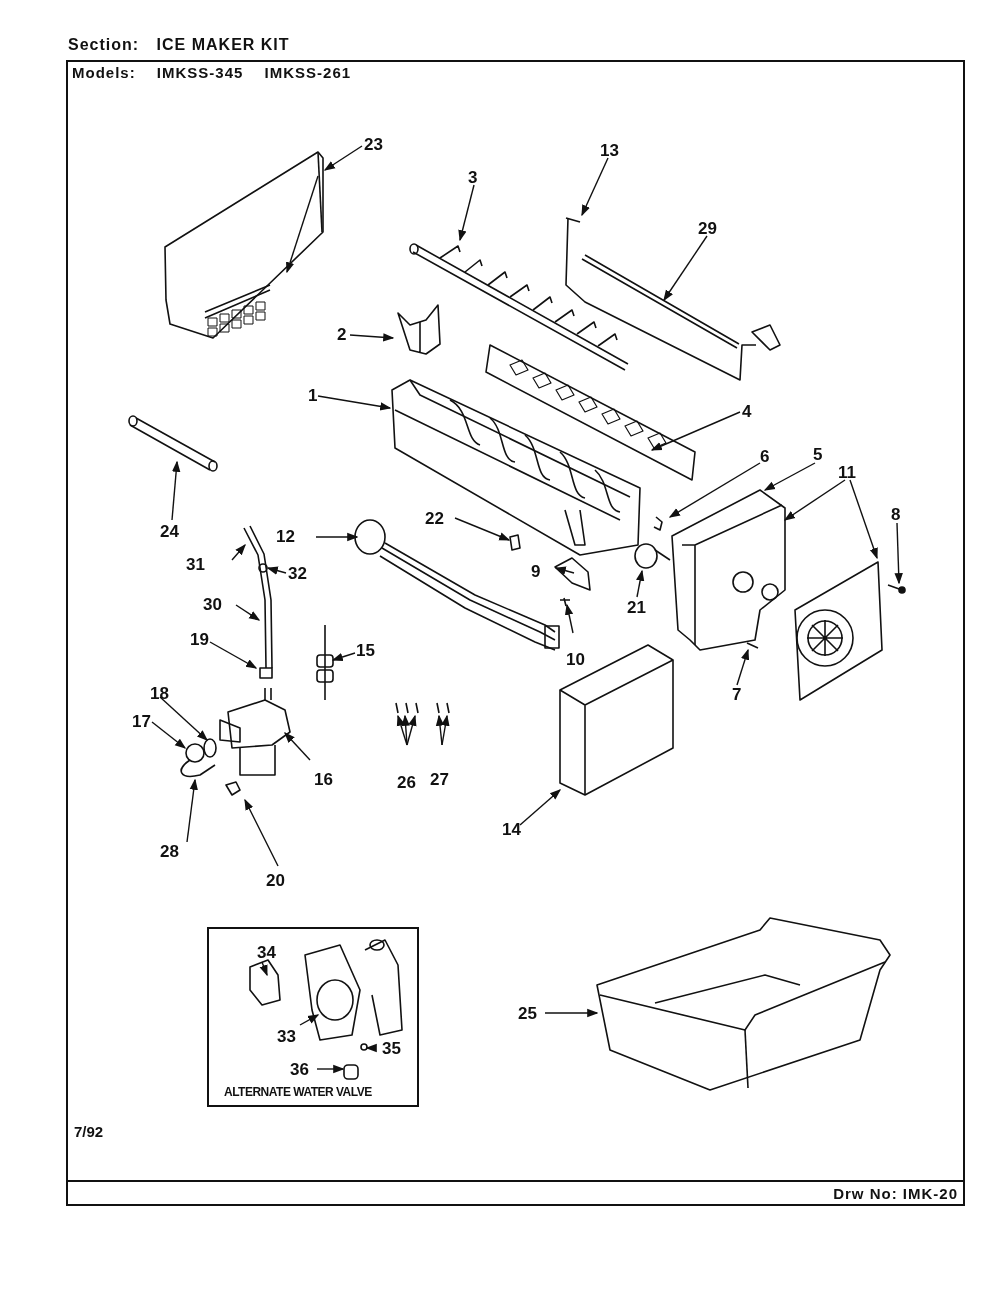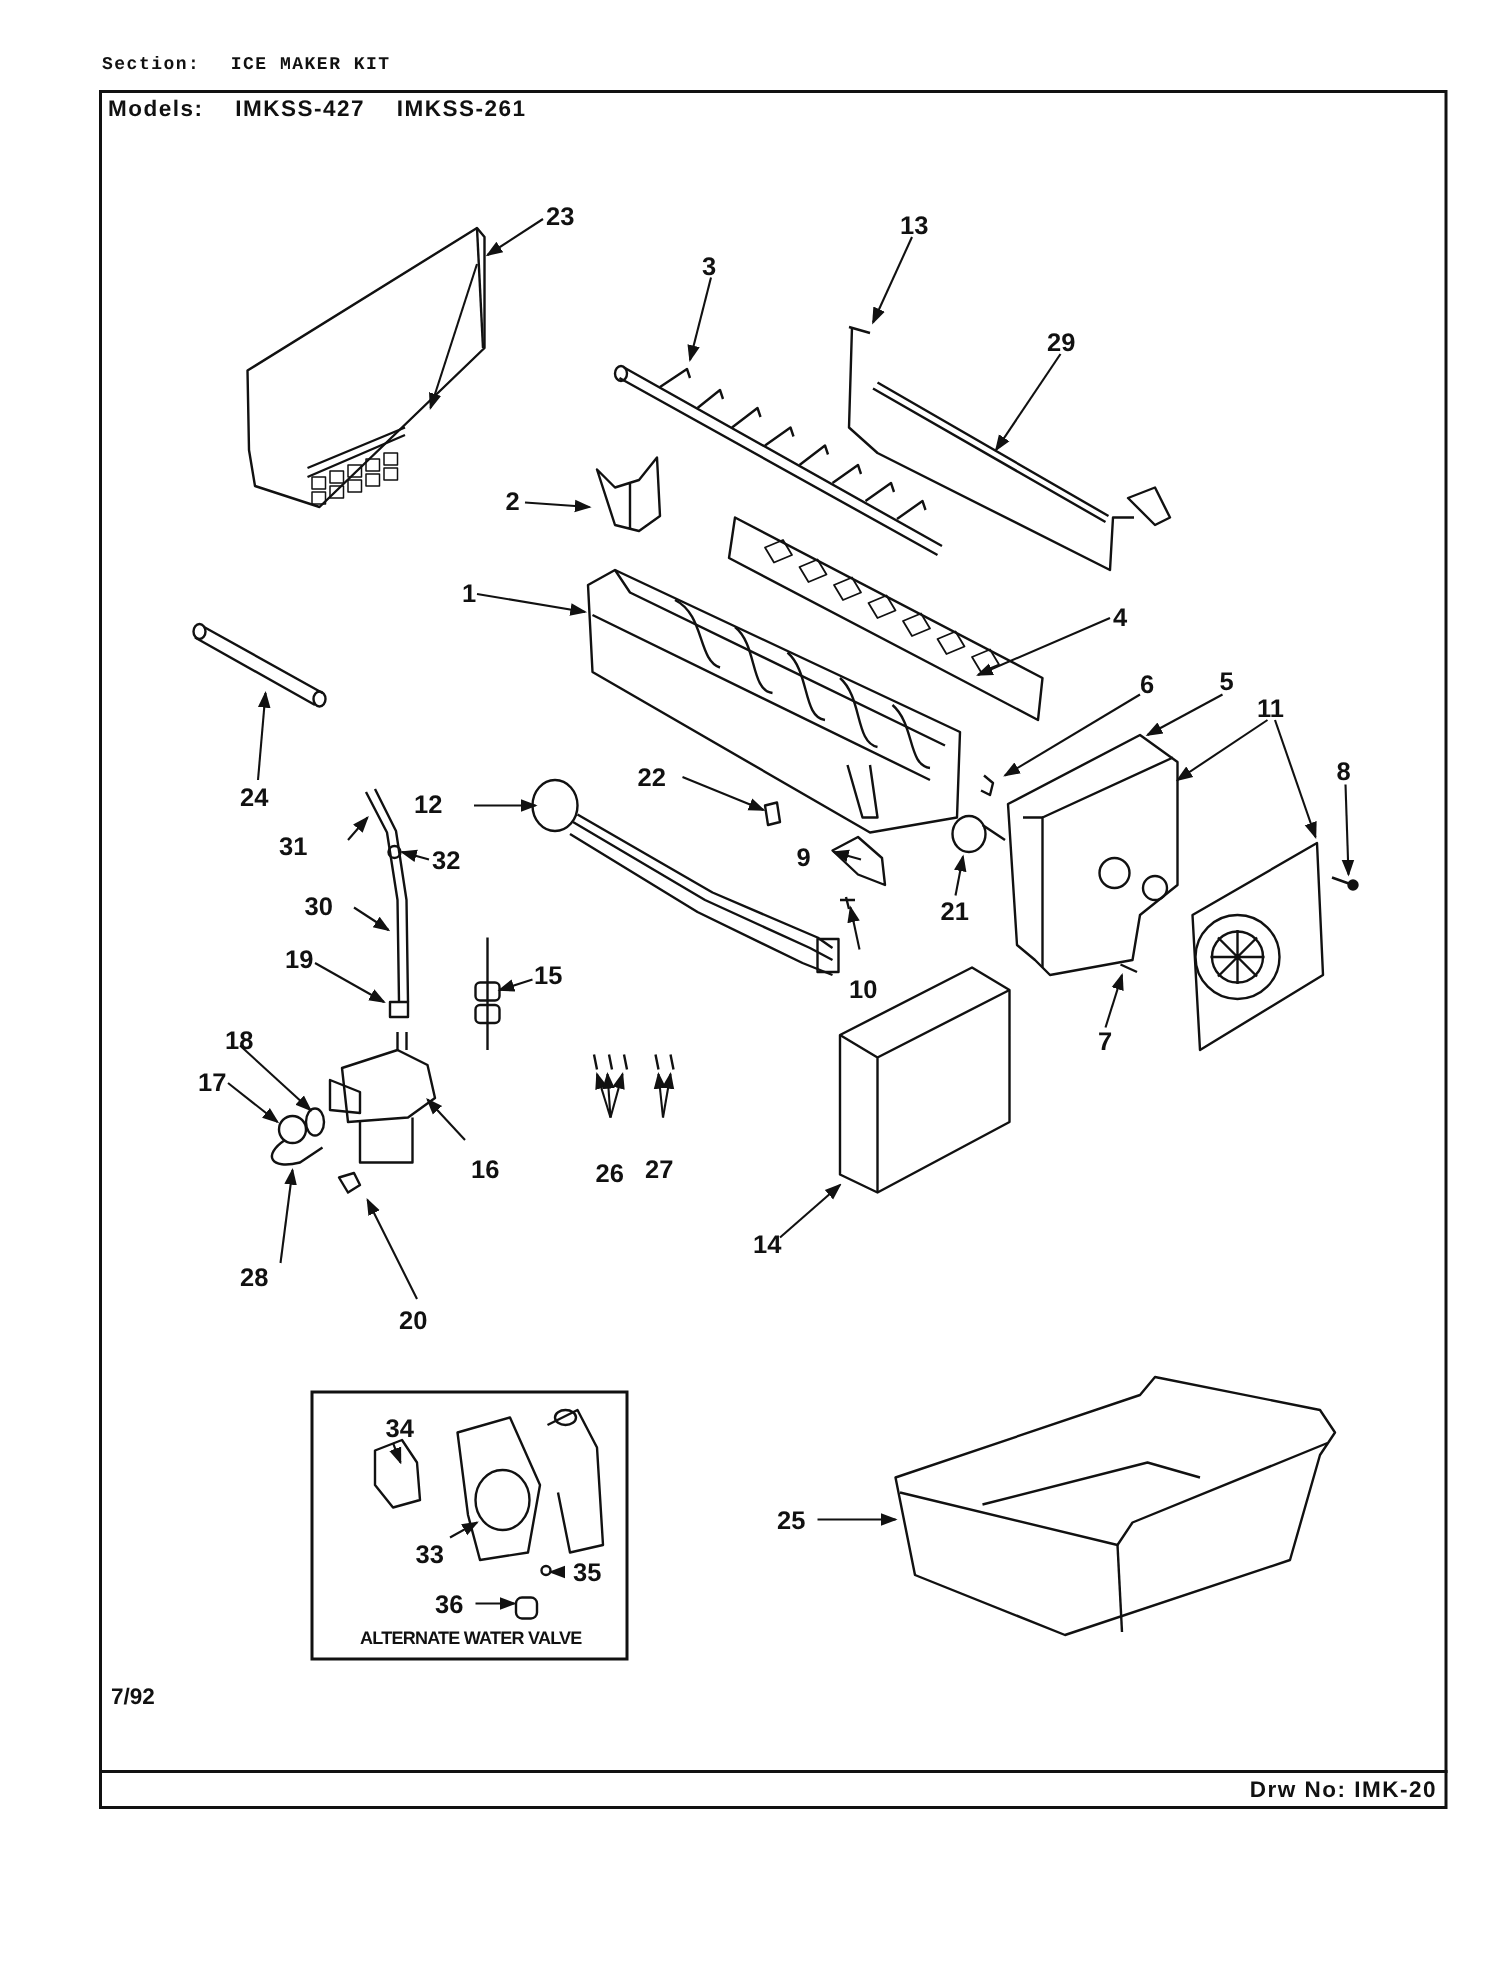--- a/index.html
+++ b/index.html
@@ -1,42 +1,42 @@
 <!DOCTYPE html>
 <html><head>
 <meta charset="utf-8">
 <style>
   html,body{margin:0;padding:0;background:#fff;}
   body{width:1000px;height:1309px;position:relative;overflow:hidden;font-family:"Liberation Sans",sans-serif;color:#111;}
-  .hdr{position:absolute;left:68px;top:36px;font-weight:bold;font-size:12px;letter-spacing:1px;font-family:Liberation Mono, monospace;}
+  .hdr{position:absolute;left:68px;top:36px;font-weight:bold;font-size:16px;letter-spacing:1px;}
   .hdr .lbl{margin-right:12px;}
   .frame{position:absolute;left:66px;top:60px;width:899px;height:1146px;border:2px solid #111;box-sizing:border-box;}
   .models{position:absolute;left:72px;top:64px;font-weight:bold;font-size:15px;letter-spacing:1px;}
   .models span{margin-right:16px;margin-top:11px;}
   .footline{position:absolute;left:66px;top:1180px;width:899px;border-top:2px solid #111;}
   .date{position:absolute;left:74px;top:1123px;font-weight:bold;font-size:15px;}
   .drw{position:absolute;right:42px;top:1185px;font-weight:bold;font-size:15px;letter-spacing:1px;}
   svg.diagram{position:absolute;left:0;top:0;}
   .callout{font-family:"Liberation Sans",sans-serif;font-weight:bold;font-size:17px;fill:#111;}
   .alt-box{position:absolute;left:207px;top:927px;width:212px;height:180px;border:2px solid #111;box-sizing:border-box;}
-  .alt-title{position:absolute;left:240px;top:1085px;font-weight:bold;font-size:12px;letter-spacing:-0.5px;}
+  .alt-title{position:absolute;left:224px;top:1085px;font-weight:bold;font-size:12px;letter-spacing:-0.5px;}
 </style>
 </head>
 <body>
 
 <div class="hdr">
   <span class="lbl">Section:</span>
   <span>ICE MAKER KIT</span>
 </div>
 
 <div class="frame"></div>
 
 <div class="models">
   <span>Models:</span>
-  <span>IMKSS-427</span>
+  <span>IMKSS-345</span>
   <span>IMKSS-261</span>
 </div>
 
 <svg class="diagram" width="1000" height="1309" viewBox="0 0 1000 1309">
   <defs>
     <marker id="ah" markerWidth="8" markerHeight="8" refX="7" refY="4" orient="auto">
       <path d="M0,1 L8,4 L0,7 Z" fill="#111"></path>
     </marker>
   </defs>
   <g fill="none" stroke="#111" stroke-width="1.6" stroke-linejoin="round">

